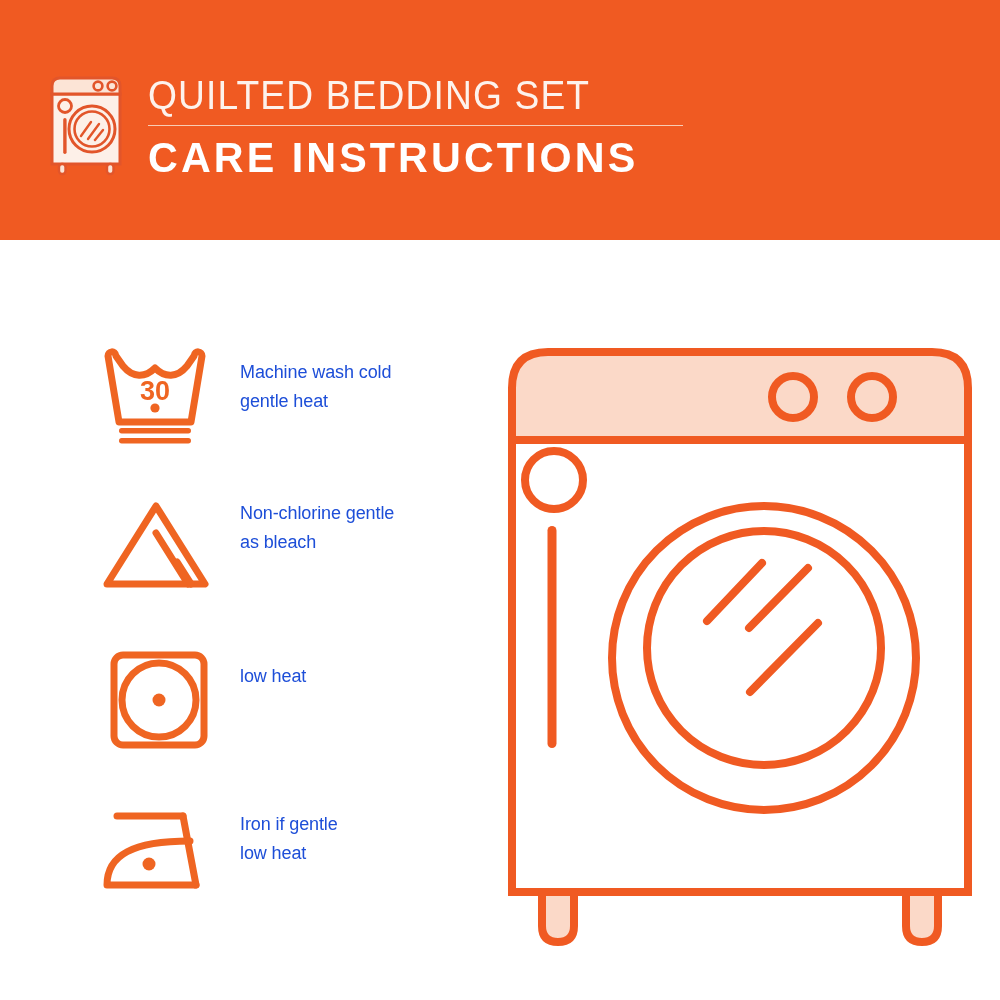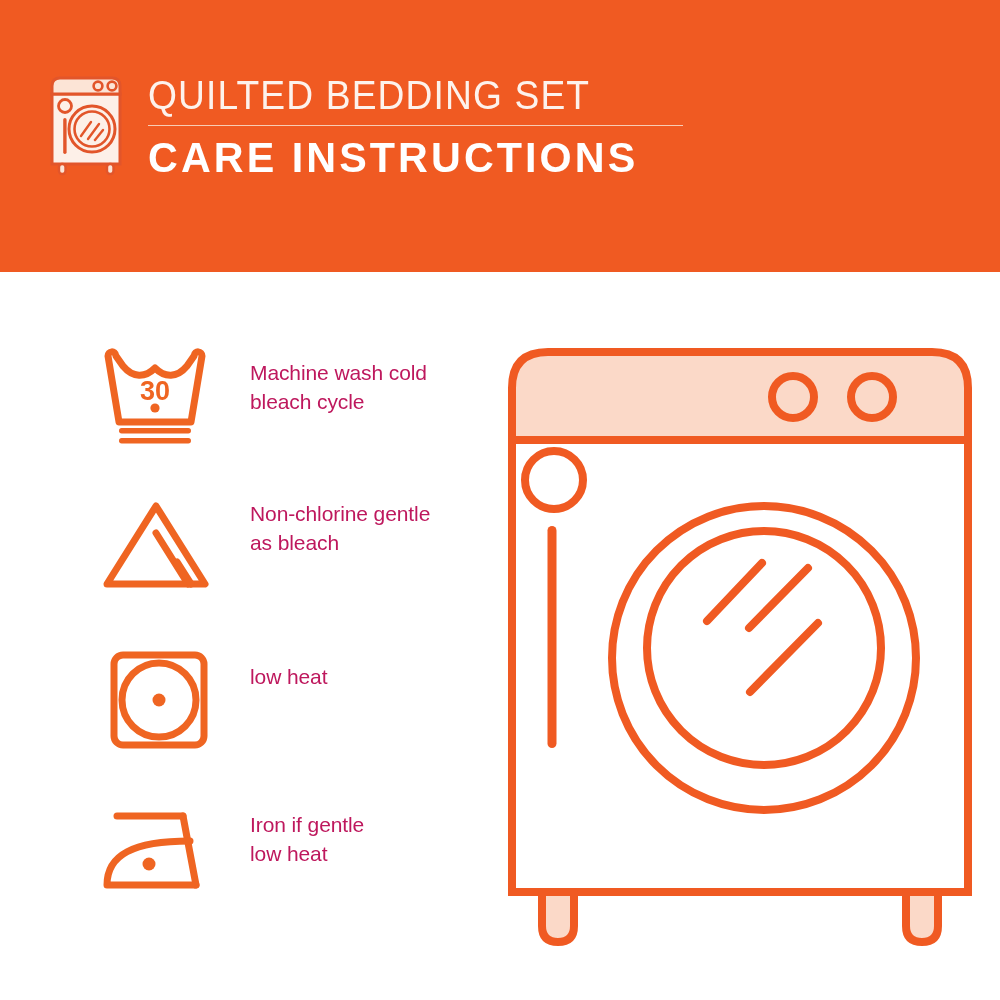--- a/index.html
+++ b/index.html
@@ -18,21 +18,21 @@
     background: #ffffff;
     overflow: hidden;
   }
 
   
   #header {
     position: absolute;
     left: 0;
     top: 0;
     width: 1000px;
-    height: 272px;
+    height: 240px;
     background: #F05A22;
     box-sizing: border-box;
   }
   #header-logo {
     position: absolute;
     left: 42px;
     top: 66px;
     width: 92px;
     height: 112px;
   }
@@ -94,26 +94,26 @@
     left: 46px;
     top: 0;
     width: 130px;
     height: 120px;
     display: flex;
     align-items: center;
     justify-content: center;
   }
   .care-text {
     position: absolute;
-    left: 202px;
+    left: 192px;
     top: 0;
     width: 290px;
-    color: #be185d;
-    font-family: "Liberation Sans", sans-serif;
-    font-size: 21px;
+    color: #1d4ed8;
+    font-family: "Liberation Sans", sans-serif;
+    font-size: 18px;
     line-height: 29px;
     font-weight: 500;
     letter-spacing: -0.1px;
   }
   .care-text .line { display: block; }
 
   
   #machine {
     position: absolute;
     left: 490;
@@ -173,21 +173,21 @@
 
           <rect x="20" y="84" width="72" height="5.5" rx="2.7" fill="#EF6522"></rect>
           <rect x="20" y="94" width="72" height="5.5" rx="2.7" fill="#EF6522"></rect>
 
           <text x="56" y="56" text-anchor="middle" font-family="Liberation Sans, sans-serif" font-size="27" font-weight="700" fill="#EF6522">30</text>
           <circle cx="56" cy="64" r="4.6" fill="#EF6522"></circle>
         </svg>
       </div>
       <div class="care-text" style="top:22px;">
         <span class="line">Machine wash cold</span>
-        <span class="line">bleach cycle</span>
+        <span class="line">gentle heat</span>
       </div>
     </div>
 
     <div class="care-row" style="top:245px;">
       <div class="care-icon-wrap">
         <svg width="120" height="95" viewBox="0 0 120 95" xmlns="http://www.w3.org/2000/svg">
           <path d="M57 8 L106 86 L8 86 Z" fill="none" stroke="#EF6522" stroke-width="7" stroke-linejoin="round"></path>
           <line x1="57" y1="35" x2="89" y2="86" stroke="#EF6522" stroke-width="7" stroke-linecap="round"></line>
           <line x1="76" y1="64" x2="89" y2="86" stroke="#EF6522" stroke-width="0"></line>
           <line x1="78" y1="64" x2="92" y2="86" stroke="#EF6522" stroke-width="7" stroke-linecap="round"></line>

